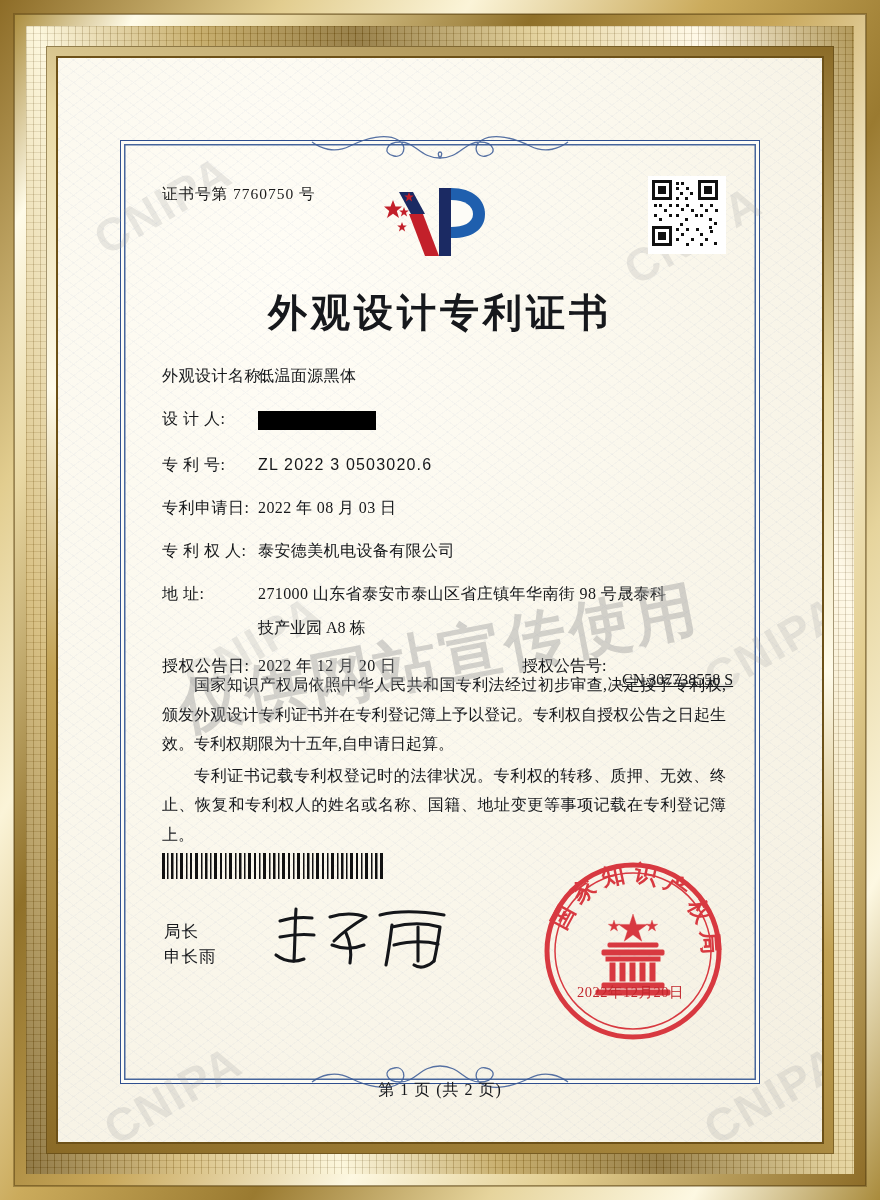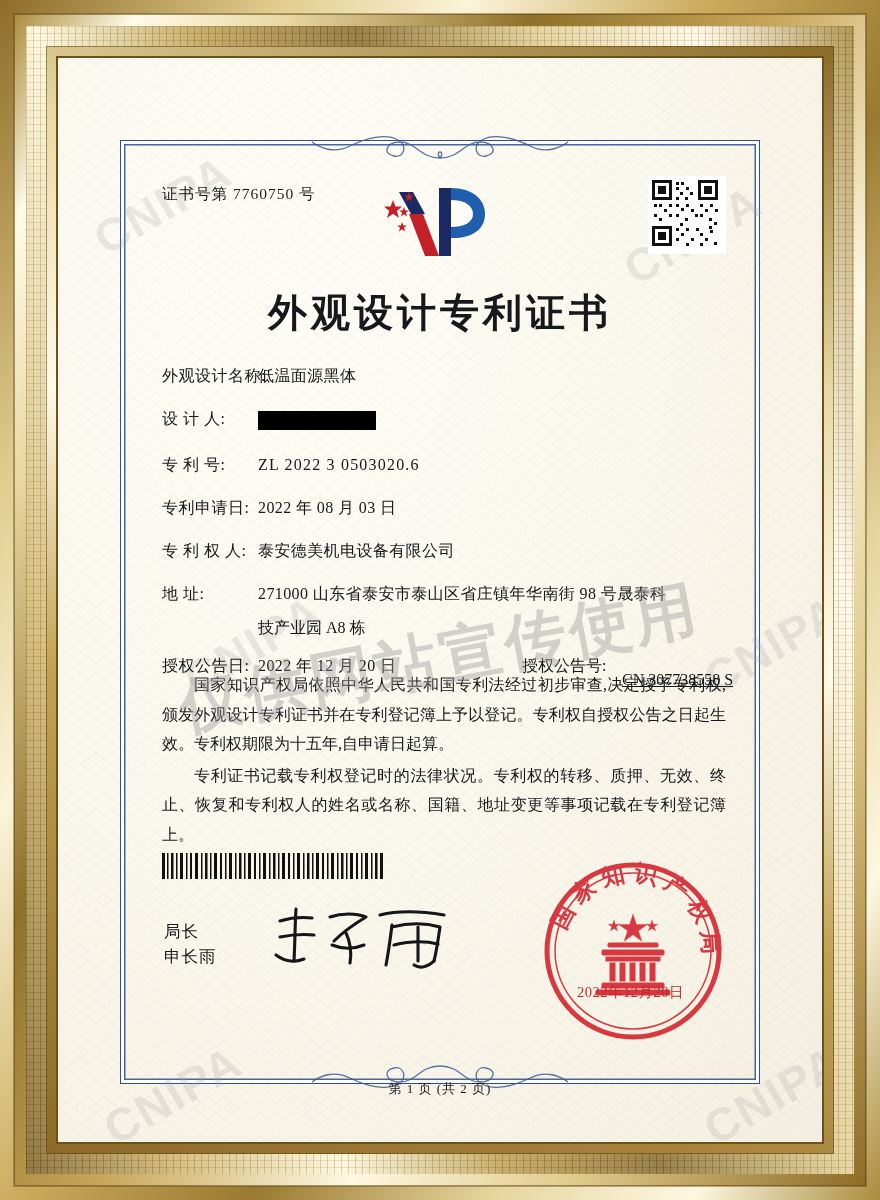--- a/index.html
+++ b/index.html
@@ -208,21 +208,21 @@
   .lbl {
     width: 96px;
     flex: 0 0 96px;
     letter-spacing: 0.5px;
     white-space: nowrap;
   }
   .val {
     flex: 1;
     letter-spacing: 0.4px;
   }
-  .val.mono { font-family: Liberation Serif, serif; letter-spacing: 1.2px; }
+  .val.mono { font-family: Liberation Sans, sans-serif; letter-spacing: 1.2px; }
   .redacted {
     display: inline-block;
     width: 118px;
     height: 19px;
     background: #000;
     vertical-align: -3px;
   }
   .row-two .val2 {
     position: absolute;
     left: 360px;
@@ -298,21 +298,21 @@
     color: #c1272d;
     letter-spacing: 0.5px;
     z-index: 31;
   }
 
   .page-num {
     position: absolute;
     left: 0; right: 0;
     top: 1022px;
     text-align: center;
-    font-size: 13px;
+    font-size: 16px;
     color: #16181c;
     letter-spacing: 1px;
   }
   .footnote {
     position: absolute;
     left: 50%;
     transform: translateX(-50%);
     top: 1062px;
     border: 1px solid #5d7bb0;
     padding: 5px 14px;

